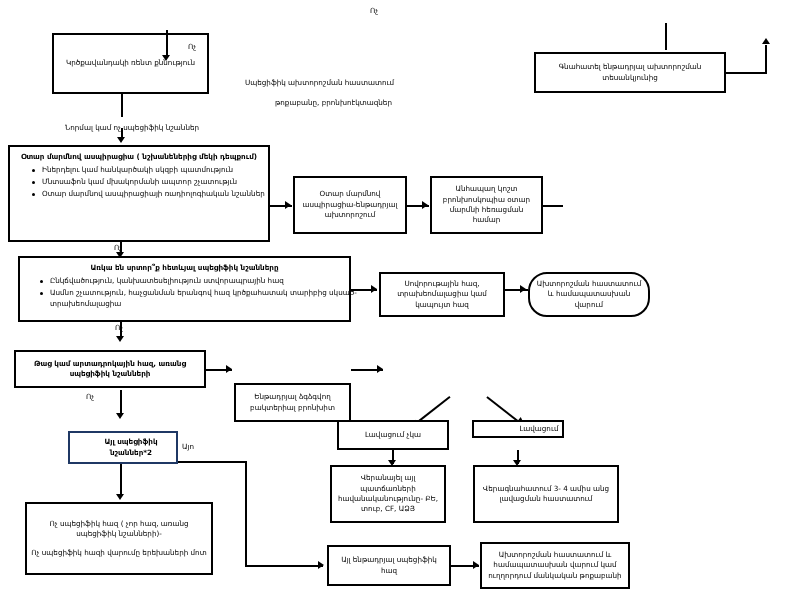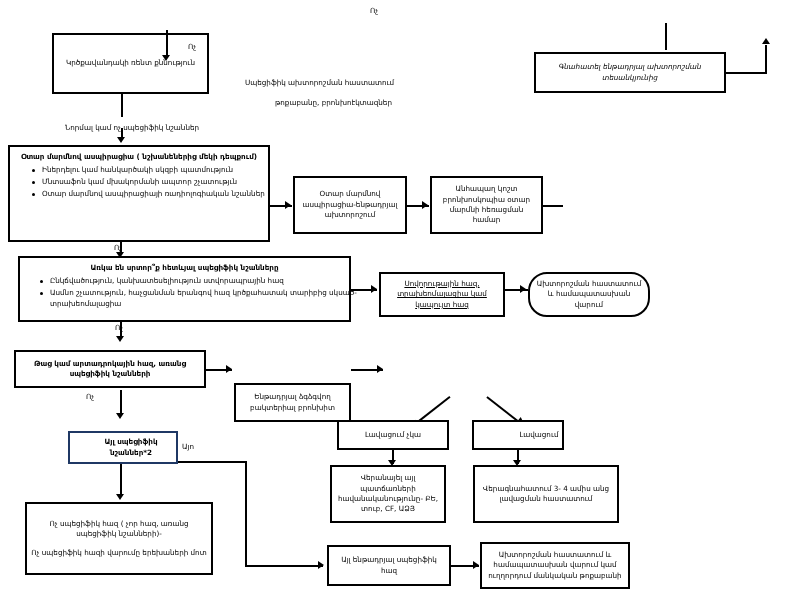--- a/index.html
+++ b/index.html
@@ -77,21 +77,21 @@
 
   <div class="box" style="left:52px;top:33px;width:157px;height:61px;">
     <span>Կրծքավանդակի ռենտ քննություն</span>
   </div>
 
   <div class="lbl" style="left:188px;top:42px;">Ոչ</div>
 
   <div class="ln lnv" style="left:166px;top:30px;height:28px;"></div>
   <div class="arrow dn" style="left:162px;top:55px;"></div>
 
-  <div class="box" style="left:534px;top:52px;width:192px;height:41px;font-style:italic;">
+  <div class="box" style="left:534px;top:52px;width:192px;height:41px;">
     <span>Գնահատել ենթադրյալ ախտորոշման տեսանկյունից</span>
   </div>
 
   <div class="ln lnv" style="left:665px;top:23px;height:27px;"></div>
 
   <div class="ln lnh thick" style="left:726px;top:72px;width:41px;"></div>
   <div class="ln lnv thick" style="left:765px;top:45px;height:29px;"></div>
   <div class="arrow up" style="left:762px;top:38px;"></div>
 
   <div class="lbl ctr" style="left:245px;top:78px;">Սպեցիֆիկ ախտորոշման հաստատում</div>
@@ -135,21 +135,21 @@
     <span class="title">Առկա են սրտոր՞ք հետևյալ սպեցիֆիկ նշանները</span>
     <ul class="bl">
       <li>Ընկճվածություն, կանխատեսելիություն ստվորապրային հազ</li>
       <li>Ասմնո շչատություն, հաչցանման երանգով հազ կրծքահատակ տարիբից սկսած-տրախեոմալացիա</li>
     </ul>
   </div>
 
   <div class="ln lnh thick" style="left:351px;top:289px;width:26px;"></div>
   <div class="arrow rt" style="left:371px;top:285px;"></div>
 
-  <div class="box" style="left:379px;top:272px;width:126px;height:45px;text-decoration:underline;">
+  <div class="box" style="left:379px;top:272px;width:126px;height:45px;">
     <span>Սովորութային հազ, տրախեոմալացիա կամ կապույտ հազ</span>
   </div>
 
   <div class="ln lnh thick" style="left:505px;top:289px;width:23px;"></div>
   <div class="arrow rt" style="left:520px;top:285px;"></div>
 
   <div class="box" style="left:528px;top:272px;width:122px;height:45px;border-radius:19px;">
     <span>Ախտորոշման հաստատում և համապատասխան վարում</span>
   </div>
 
@@ -175,21 +175,21 @@
   <div class="diag" style="left:450px;top:396px;width:48px;transform:rotate(142deg);">
     <span class="head"></span>
   </div>
   <div class="diag" style="left:487px;top:396px;width:46px;transform:rotate(38deg);">
     <span class="head"></span>
   </div>
 
   <div class="box" style="left:337px;top:420px;width:112px;height:30px;">
     <span>Լավացում չկա</span>
   </div>
-  <div class="box" style="left:472px;top:420px;width:92px;height:30px;padding-left:46px;">
+  <div class="box" style="left:472px;top:420px;width:92px;height:18px;padding-left:46px;">
     <span>Լավացում</span>
   </div>
 
   <div class="ln lnv thick" style="left:392px;top:450px;height:14px;"></div>
   <div class="arrow dn" style="left:388px;top:460px;"></div>
   <div class="ln lnv thick" style="left:517px;top:450px;height:14px;"></div>
   <div class="arrow dn" style="left:513px;top:460px;"></div>
 
   <div class="box" style="left:330px;top:465px;width:116px;height:58px;">
     <span>Վերանայել այլ պատճառների հավանականությունը- ԲԵ, տուբ, CF, ԱՁՅ</span>

